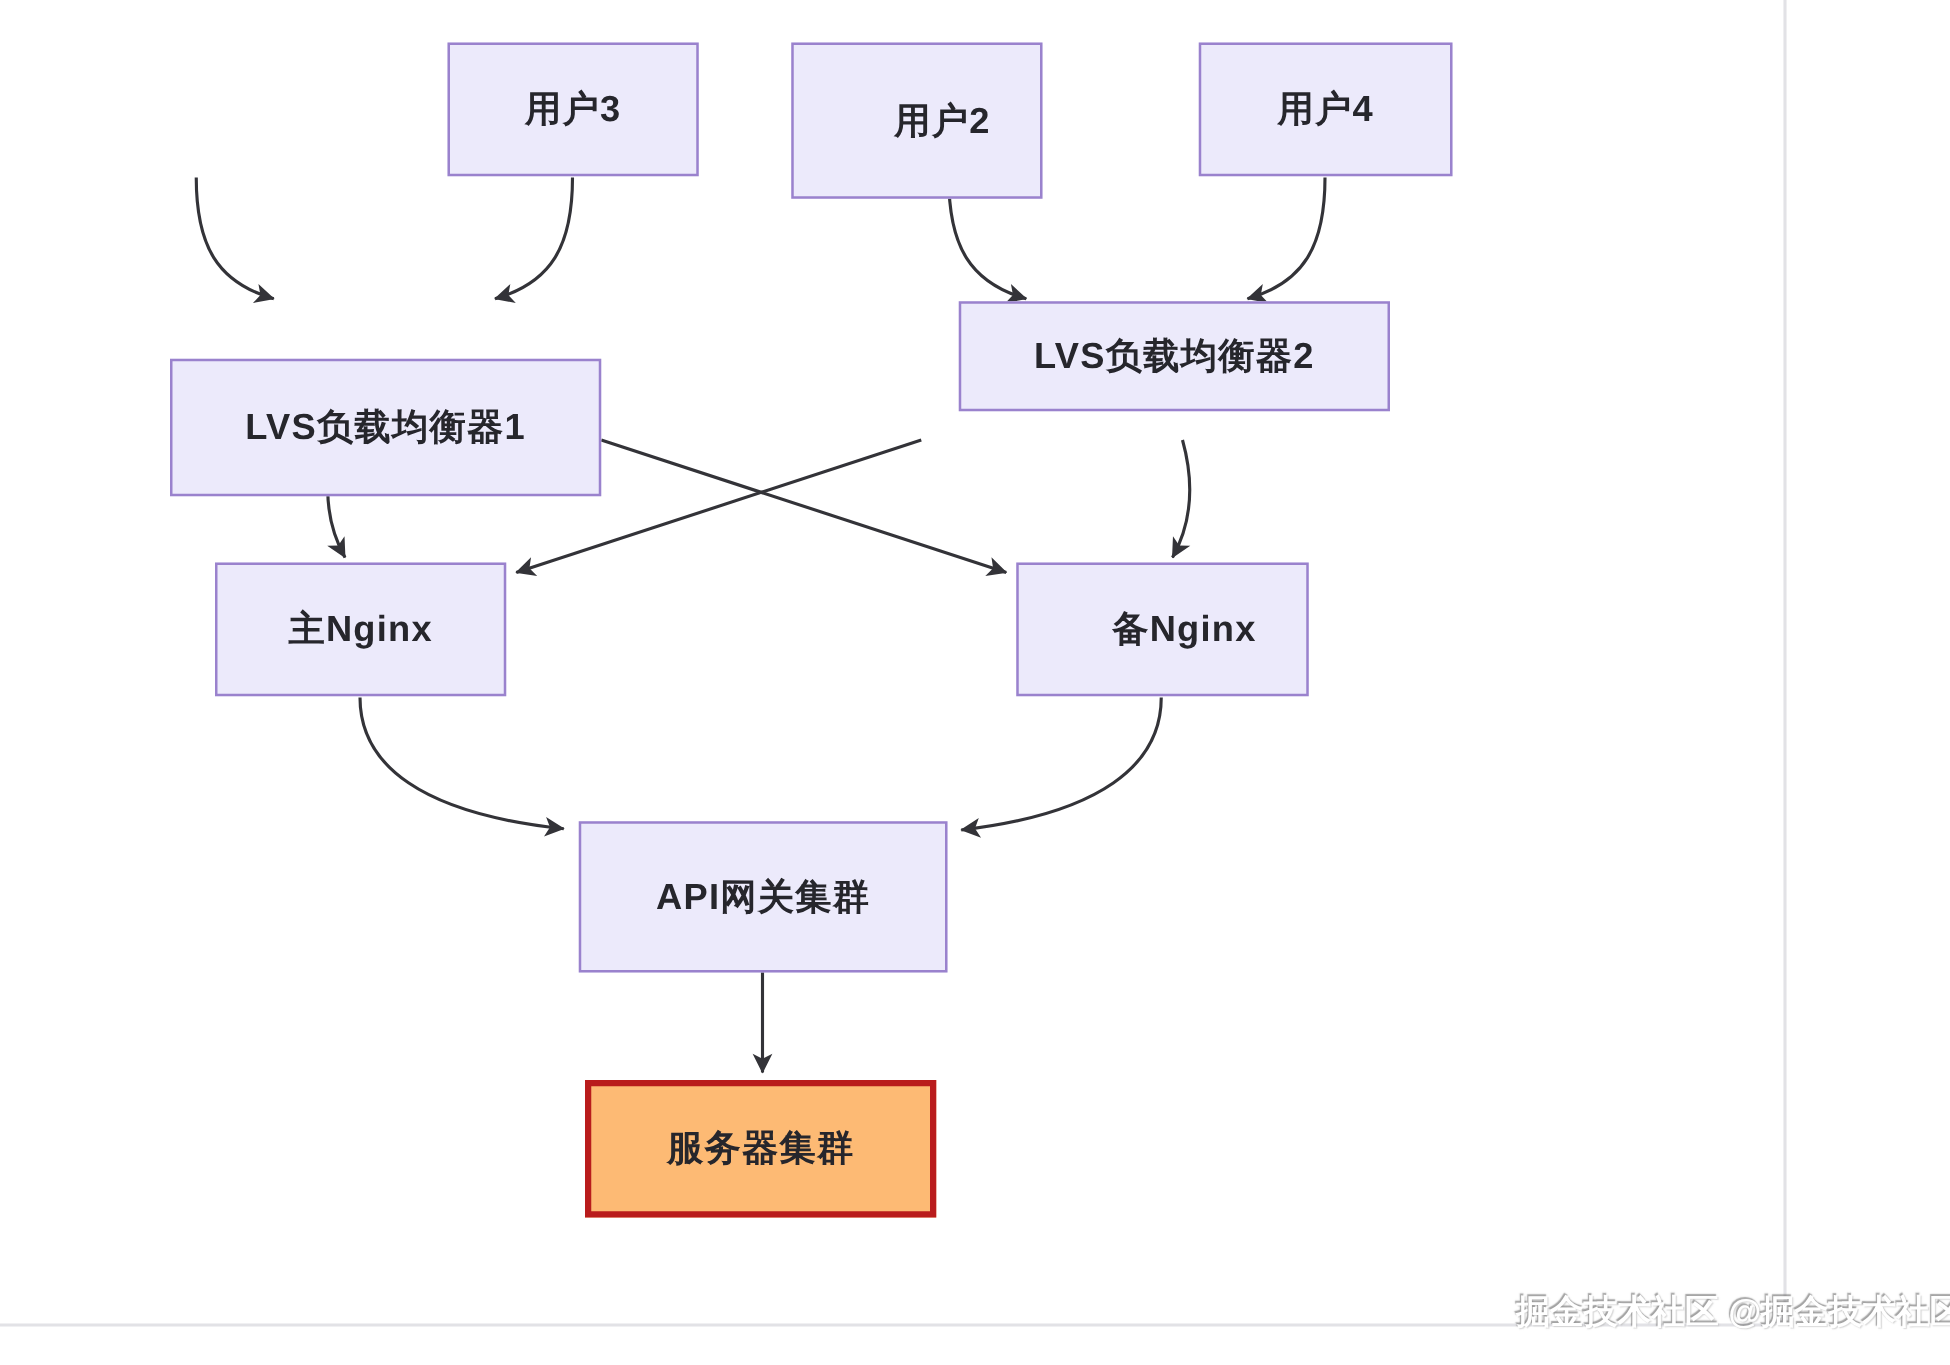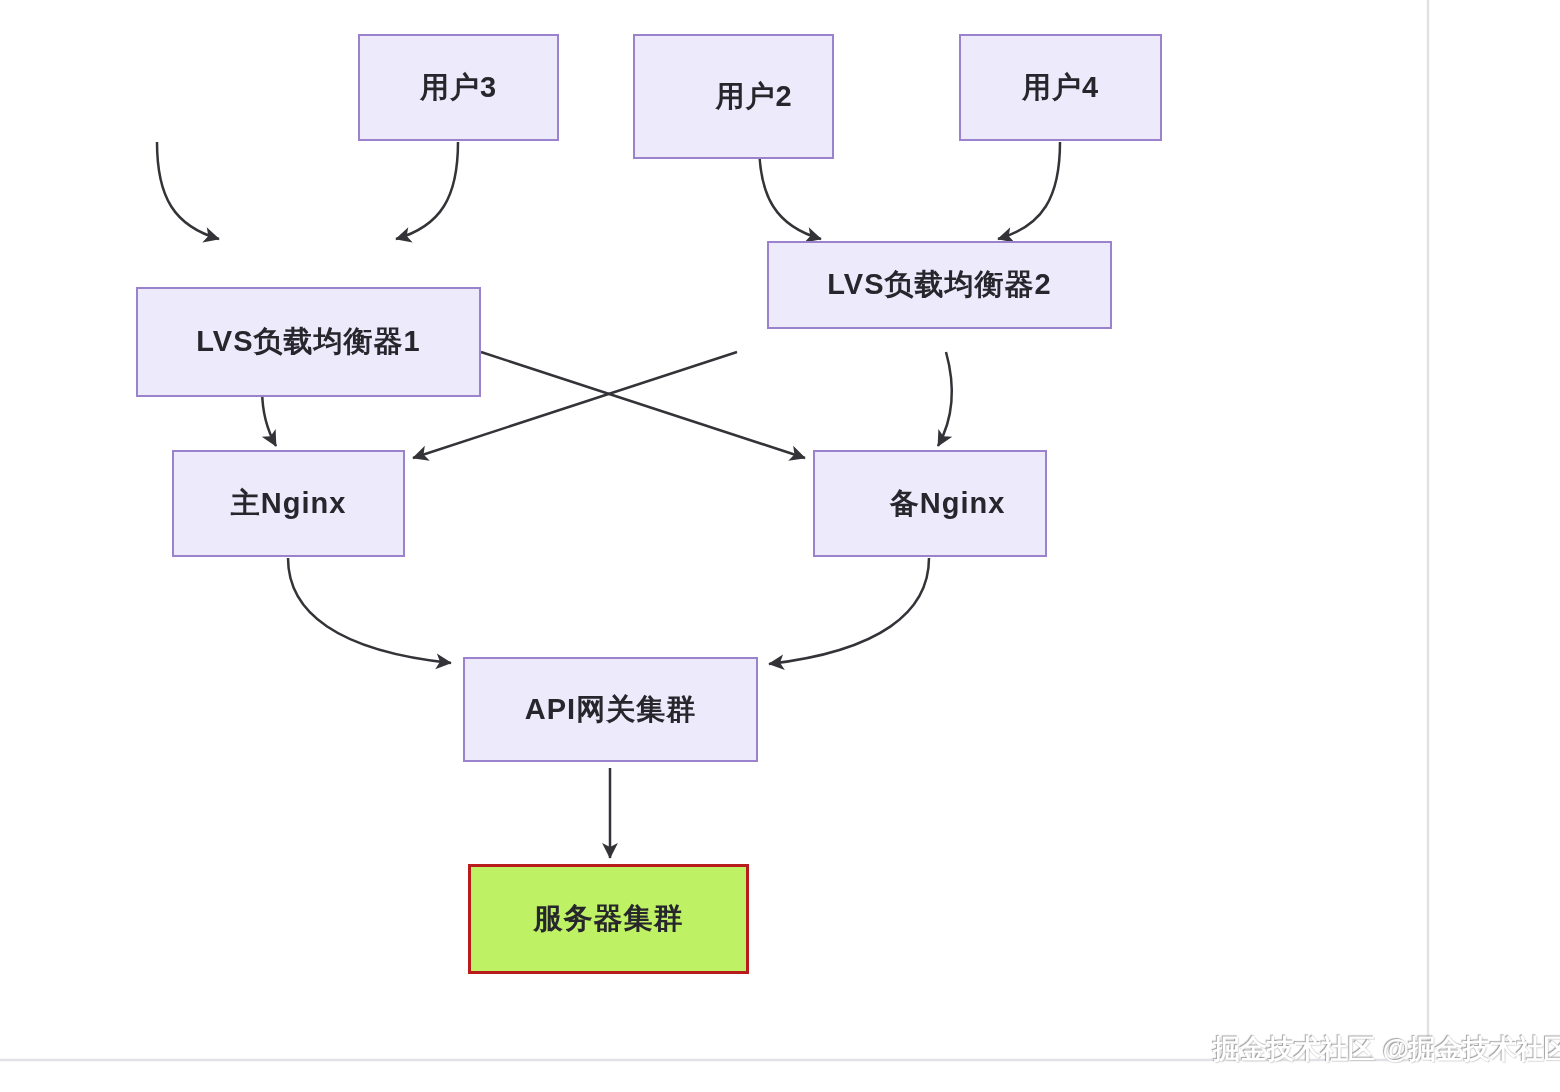--- a/index.html
+++ b/index.html
@@ -11,31 +11,31 @@
   #stage{position:absolute;left:0;top:0;width:1560px;height:1092px;}
   svg.layer{position:absolute;left:0;top:0;z-index:1;}
   .node{
     position:absolute;z-index:2;
     display:flex;align-items:center;justify-content:center;
     background:#eceafb;border:2px solid #9a82cd;
     color:#26262c;font-size:29px;font-weight:600;
     box-sizing:border-box;letter-spacing:1px;
   }
   .node.dark{
-    background:#bef264;border:3px solid #b91c1c;
+    background:#fdba74;border:5px solid #b91c1c;
   }
   .n-user1{left:57px;top:34px;width:201px;height:107px;}
   .n-user3{left:358px;top:34px;width:201px;height:107px;}
   .n-user2{left:633px;top:34px;width:201px;height:125px;padding-left:41px;}
   .n-user4{left:959px;top:34px;width:203px;height:107px;}
   .n-lvs1{left:136px;top:241px;width:345px;height:110px;margin-top:46px;}
   .n-lvs2{left:767px;top:241px;width:345px;height:88px;}
   .n-nginx-primary{left:172px;top:450px;width:233px;height:107px;text-align:right;}
   .n-nginx-backup{left:813px;top:450px;width:234px;height:107px;padding-left:35px;}
-  .n-api-gateway{left:463px;top:657px;width:295px;height:105px;}
+  .n-api-gateway{left:463px;top:657px;width:295px;height:121px;}
   .n-server-cluster{left:468px;top:864px;width:281px;height:110px;}
   .watermark{
     position:absolute;z-index:3;left:1213px;top:1031px;width:330px;
     font-size:27px;font-weight:700;color:#ffffff;white-space:nowrap;
     text-shadow:-1px -1px 1px rgba(110,110,110,.65), 1px 1px 1px rgba(170,170,170,.45);
   }
 </style>
 </head>
 <body>
 

